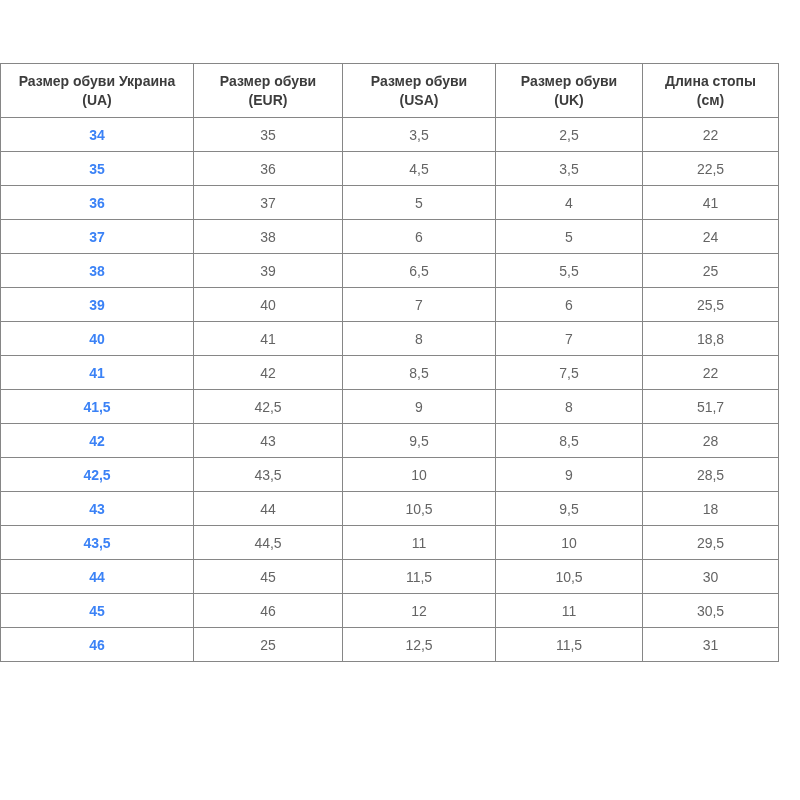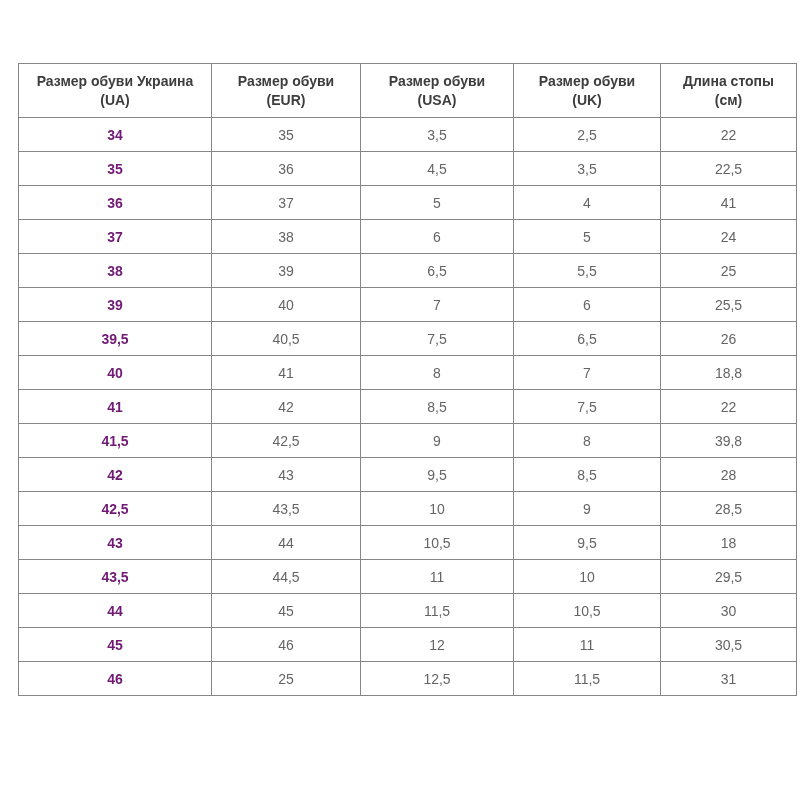--- a/index.html
+++ b/index.html
@@ -6,21 +6,21 @@
     margin: 0;
     padding: 0;
     background: #ffffff;
     width: 800px;
     height: 800px;
     overflow: hidden;
     font-family: "Liberation Sans", sans-serif;
   }
   .table-wrapper {
     position: absolute;
-    left: 18px;
+    left: 0;
     top: 63px;
     width: 778px;
   }
   table.size-table {
     border-collapse: collapse;
     table-layout: fixed;
     width: 778px;
     background: #ffffff;
   }
   table.size-table th,
@@ -39,21 +39,21 @@
     line-height: 19px;
   }
   table.size-table td {
     height: 33px;
     font-size: 14px;
     color: #646464;
     font-weight: normal;
   }
   table.size-table td.ua-col {
     font-weight: bold;
-    color: #701a75;
+    color: #3b82f6;
   }
   .hdr-line { display: block; }
 </style>
 </head>
 <body>
 
 <div class="table-wrapper">
   <table class="size-table">
     <colgroup>
       <col style="width:193px">
@@ -123,46 +123,39 @@
           <td>25</td>
         </tr>
         <tr>
           <td class="ua-col">39</td>
           <td>40</td>
           <td>7</td>
           <td>6</td>
           <td>25,5</td>
         </tr>
         <tr>
-          <td class="ua-col">39,5</td>
-          <td>40,5</td>
-          <td>7,5</td>
-          <td>6,5</td>
-          <td>26</td>
-        </tr>
-        <tr>
           <td class="ua-col">40</td>
           <td>41</td>
           <td>8</td>
           <td>7</td>
           <td>18,8</td>
         </tr>
         <tr>
           <td class="ua-col">41</td>
           <td>42</td>
           <td>8,5</td>
           <td>7,5</td>
           <td>22</td>
         </tr>
         <tr>
           <td class="ua-col">41,5</td>
           <td>42,5</td>
           <td>9</td>
           <td>8</td>
-          <td>39,8</td>
+          <td>51,7</td>
         </tr>
         <tr>
           <td class="ua-col">42</td>
           <td>43</td>
           <td>9,5</td>
           <td>8,5</td>
           <td>28</td>
         </tr>
         <tr>
           <td class="ua-col">42,5</td>

